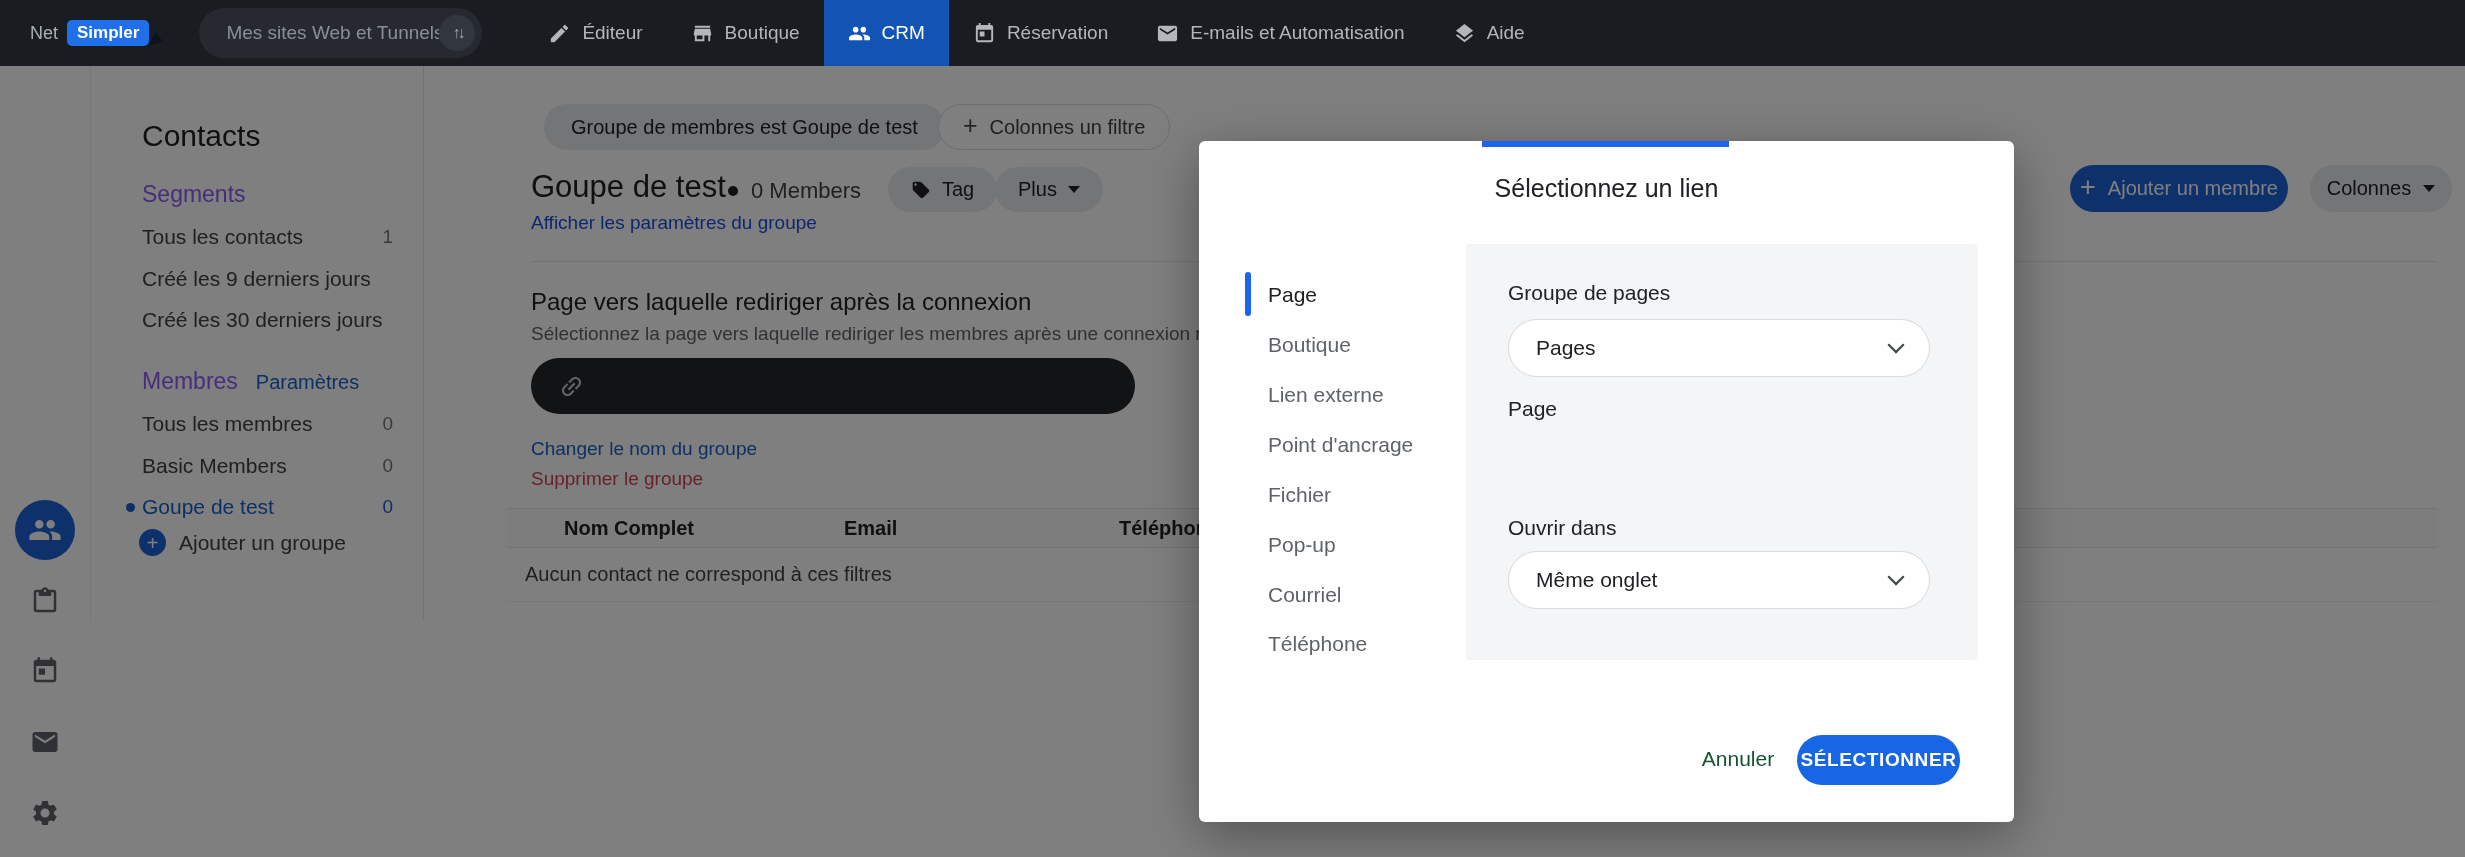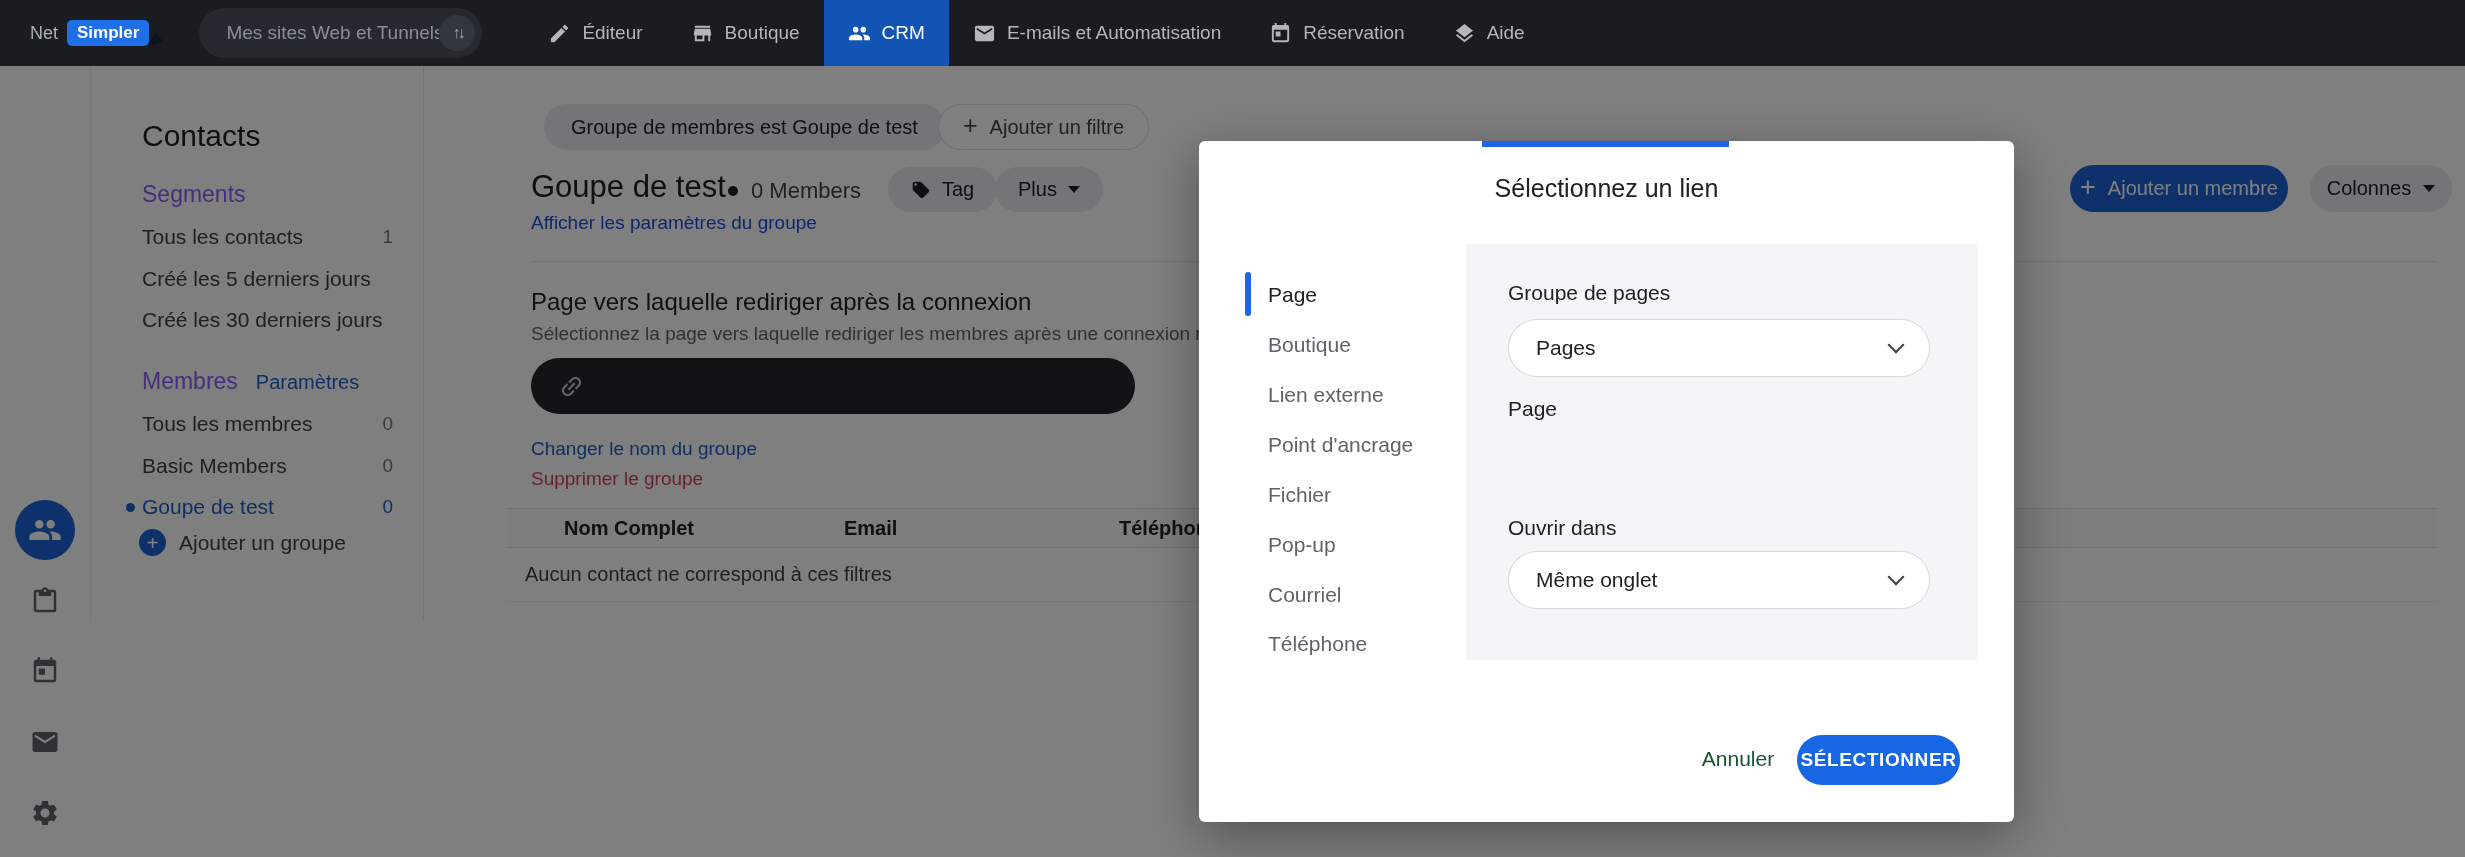--- a/index.html
+++ b/index.html
@@ -119,29 +119,29 @@
         <span>Boutique</span>
       </div>
       <div class="nav-item active">
         <svg viewBox="0 0 24 24">
             <path d="M16 11c1.66 0 2.99-1.34 2.99-3S17.66 5 16 5c-1.66 0-3 1.34-3 3s1.34 3 3 3zm-8 0c1.66 0 2.99-1.34 2.99-3S9.66 5 8 5C6.34 5 5 6.34 5 8s1.34 3 3 3zm0 2c-2.33 0-7 1.17-7 3.5V19h14v-2.5c0-2.33-4.67-3.5-7-3.5zm8 0c-.29 0-.62.02-.97.05 1.16.84 1.97 1.97 1.97 3.45V19h6v-2.5c0-2.33-4.67-3.5-7-3.5z"></path>
           </svg>
         <span>CRM</span>
       </div>
       <div class="nav-item">
         <svg viewBox="0 0 24 24">
+            <path d="M19 3h-1V1h-2v2H8V1H6v2H5c-1.11 0-1.99.9-1.99 2L3 19c0 1.1.89 2 2 2h14c1.1 0 2-.9 2-2V5c0-1.1-.9-2-2-2zm0 16H5V8h14v11zM7 10h5v5H7v-5z"></path>
+          </svg>
+        <span>Réservation</span>
+      </div>
+      <div class="nav-item">
+        <svg viewBox="0 0 24 24">
             <path d="M20 4H4c-1.1 0-1.99.9-1.99 2L2 18c0 1.1.9 2 2 2h16c1.1 0 2-.9 2-2V6c0-1.1-.9-2-2-2zm0 4l-8 5-8-5V6l8 5 8-5v2z"></path>
           </svg>
         <span>E-mails et Automatisation</span>
-      </div>
-      <div class="nav-item">
-        <svg viewBox="0 0 24 24">
-            <path d="M19 3h-1V1h-2v2H8V1H6v2H5c-1.11 0-1.99.9-1.99 2L3 19c0 1.1.89 2 2 2h14c1.1 0 2-.9 2-2V5c0-1.1-.9-2-2-2zm0 16H5V8h14v11zM7 10h5v5H7v-5z"></path>
-          </svg>
-        <span>Réservation</span>
       </div>
       <div class="nav-item">
         <svg viewBox="0 0 24 24">
             <path d="M11.99 18.54l-7.37-5.73L3 14.07l9 7 9-7-1.63-1.26-7.38 5.73zM12 16l7.36-5.73L21 9l-9-7-9 7 1.63 1.27L12 16z"></path>
           </svg>
         <span>Aide</span>
       </div>
     </div>
   </div>
 
@@ -174,21 +174,21 @@
   </div>
 
   <div class="sidepanel">
     <div class="sp-title">Contacts</div>
     <div class="sp-h" style="top:115px">Segments</div>
     <div class="sp-row" style="top:157px">
       <span>Tous les contacts</span>
       <span class="sp-count">1</span>
     </div>
     <div class="sp-row" style="top:199px">
-      <span>Créé les 5 derniers jours</span>
+      <span>Créé les 9 derniers jours</span>
       <span class="sp-count"></span>
     </div>
     <div class="sp-row" style="top:240px">
       <span>Créé les 30 derniers jours</span>
       <span class="sp-count"></span>
     </div>
     <div class="members-head">
       <span class="sp-h" style="position:static">Membres</span>
       <span class="params-link">Paramètres</span>
     </div>
@@ -207,21 +207,21 @@
     <div class="add-group">
       <span class="plus-circle">+</span>
       <span>Ajouter un groupe</span>
     </div>
   </div>
 
   <div class="content">
     <div class="chip"><b>Groupe de membres</b><span> est Goupe de test</span></div>
     <div class="add-filter">
       <span class="af-plus">+</span>
-      <span>Ajouter un filtre</span>
+      <span>Colonnes un filtre</span>
     </div>
 
     <div class="group-title">Goupe de test</div>
     <div class="title-dot"></div>
     <div class="members-count">0 Members</div>
     <div class="pill-btn btn-tag">
       <svg viewBox="0 0 24 24">
           <path d="M21.41 11.58l-9-9C12.05 2.22 11.55 2 11 2H4c-1.1 0-2 .9-2 2v7c0 .55.22 1.05.59 1.42l9 9c.36.36.86.58 1.41.58.55 0 1.05-.22 1.41-.59l7-7c.37-.36.59-.86.59-1.41 0-.55-.23-1.06-.59-1.42zM5.5 7C4.67 7 4 6.33 4 5.5S4.67 4 5.5 4 7 4.67 7 5.5 6.33 7 5.5 7z"></path>
         </svg>
       <span>Tag</span>

